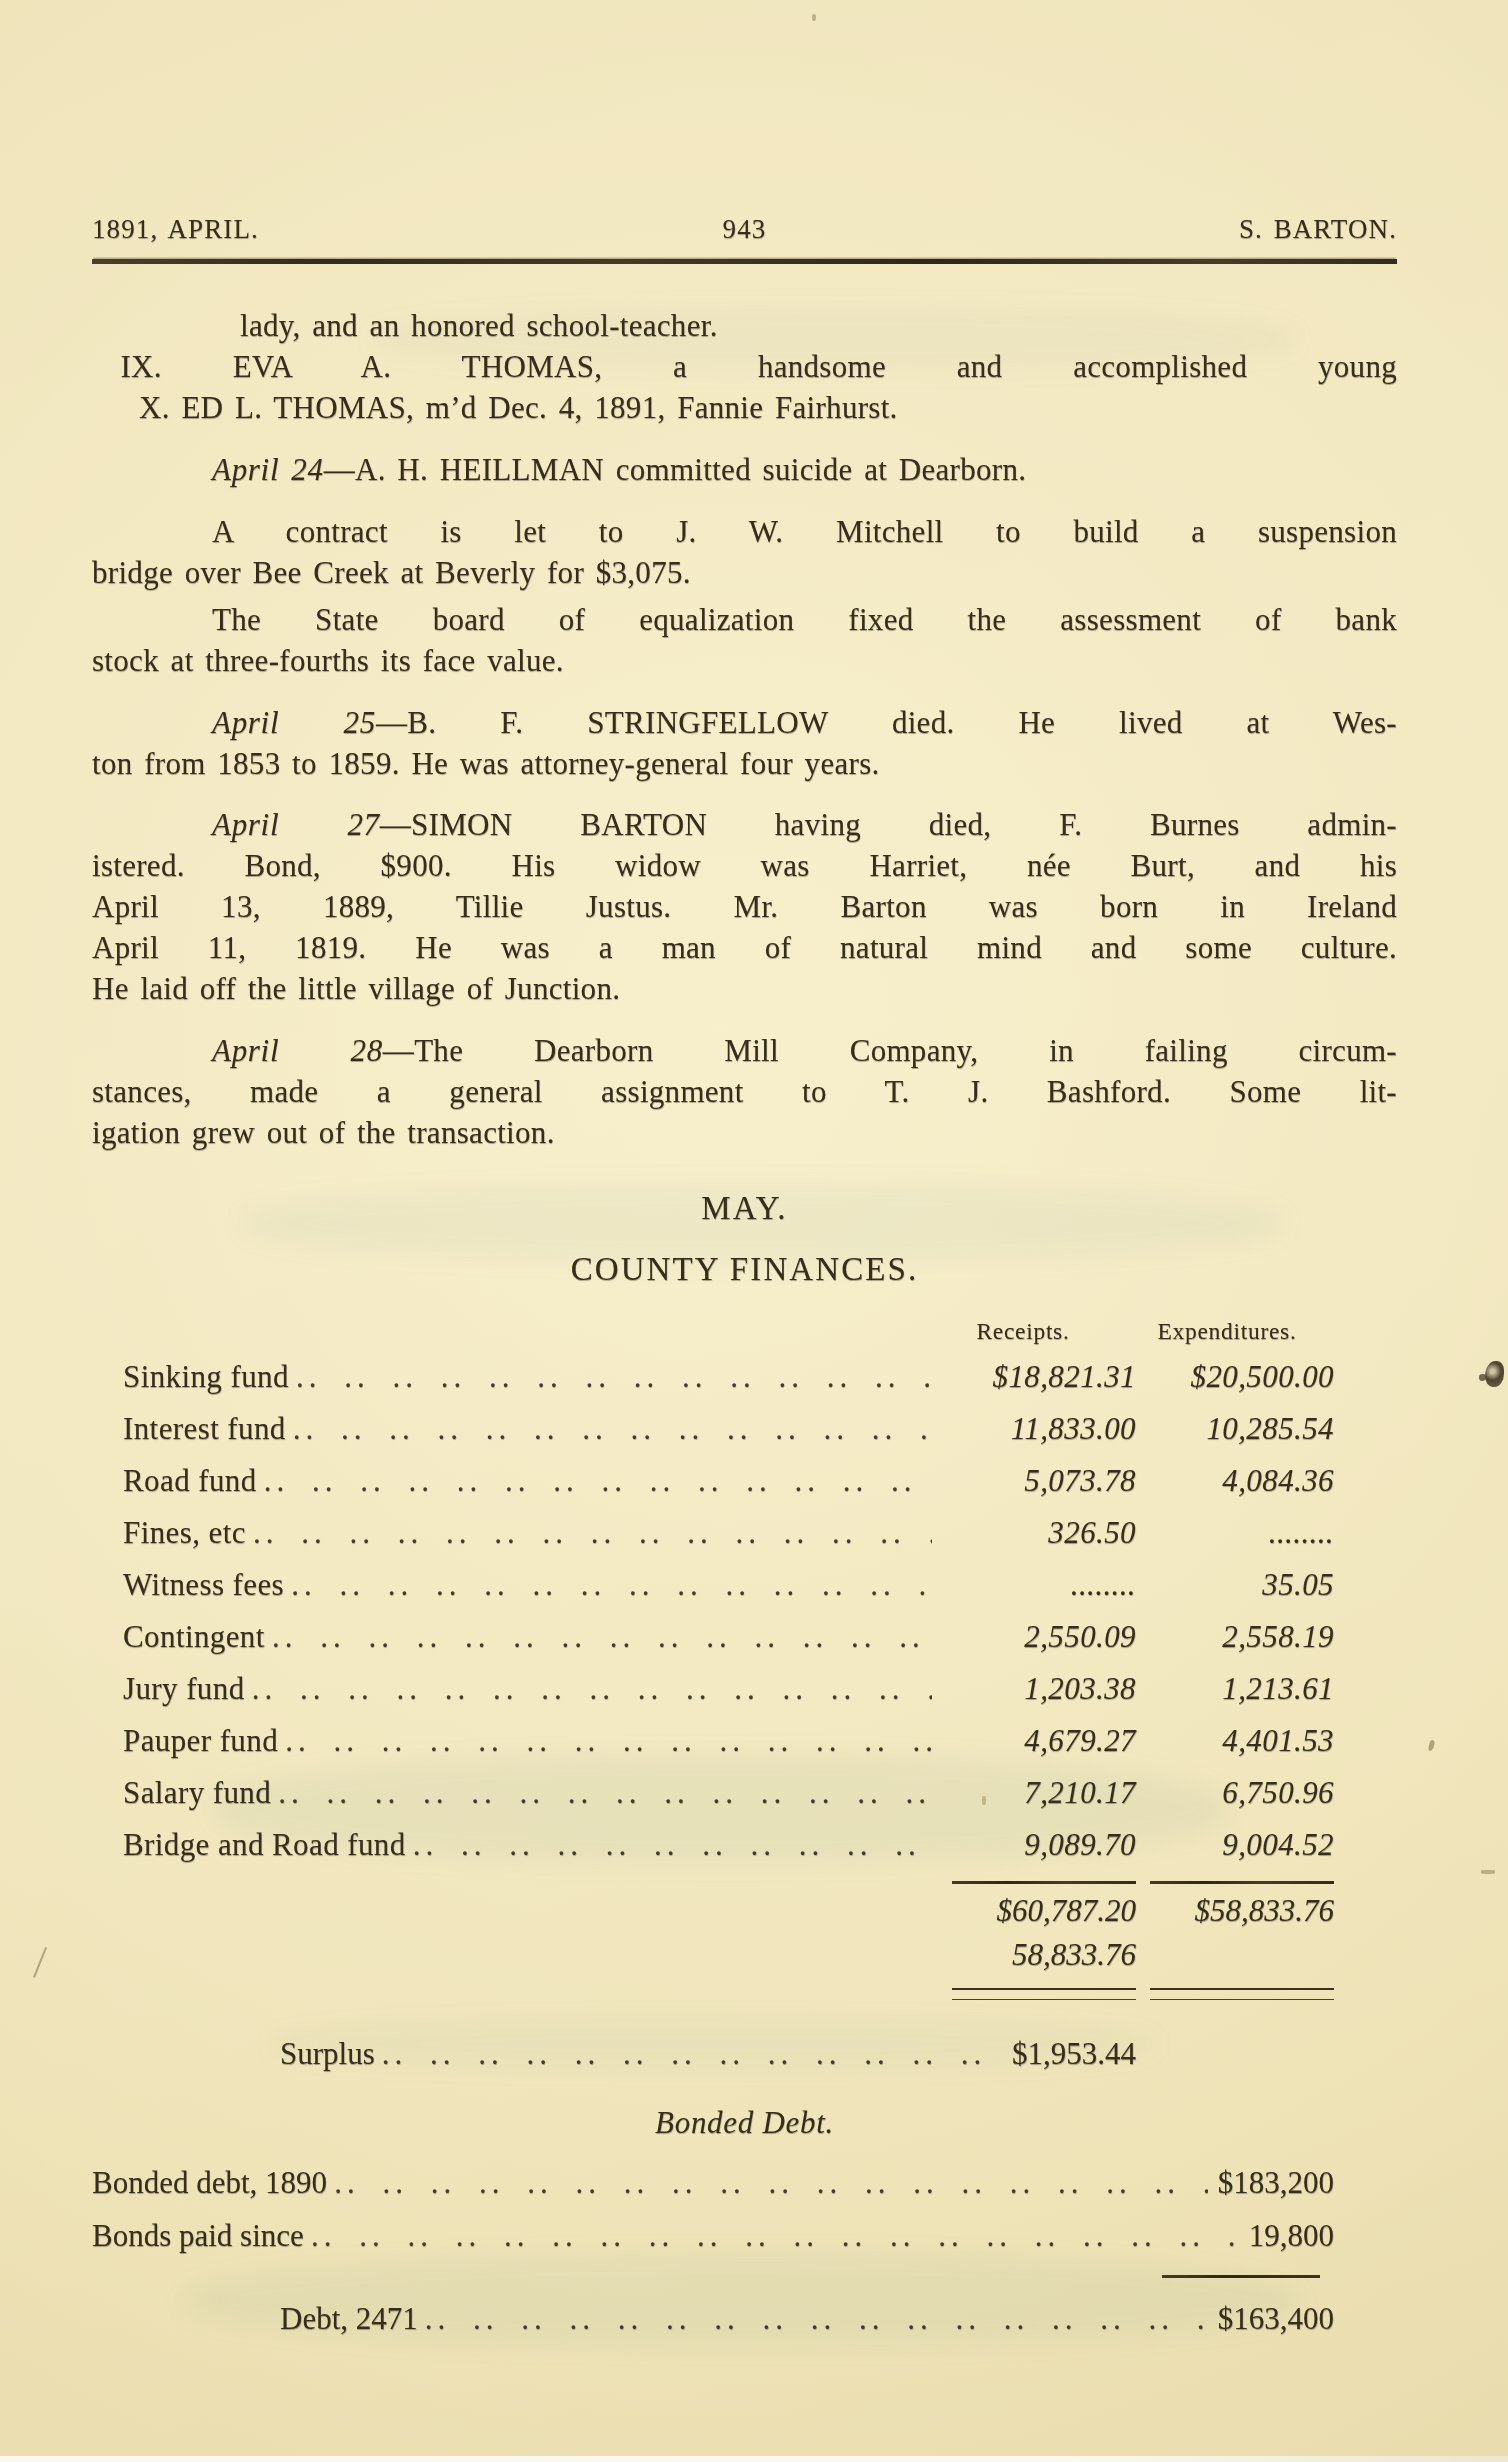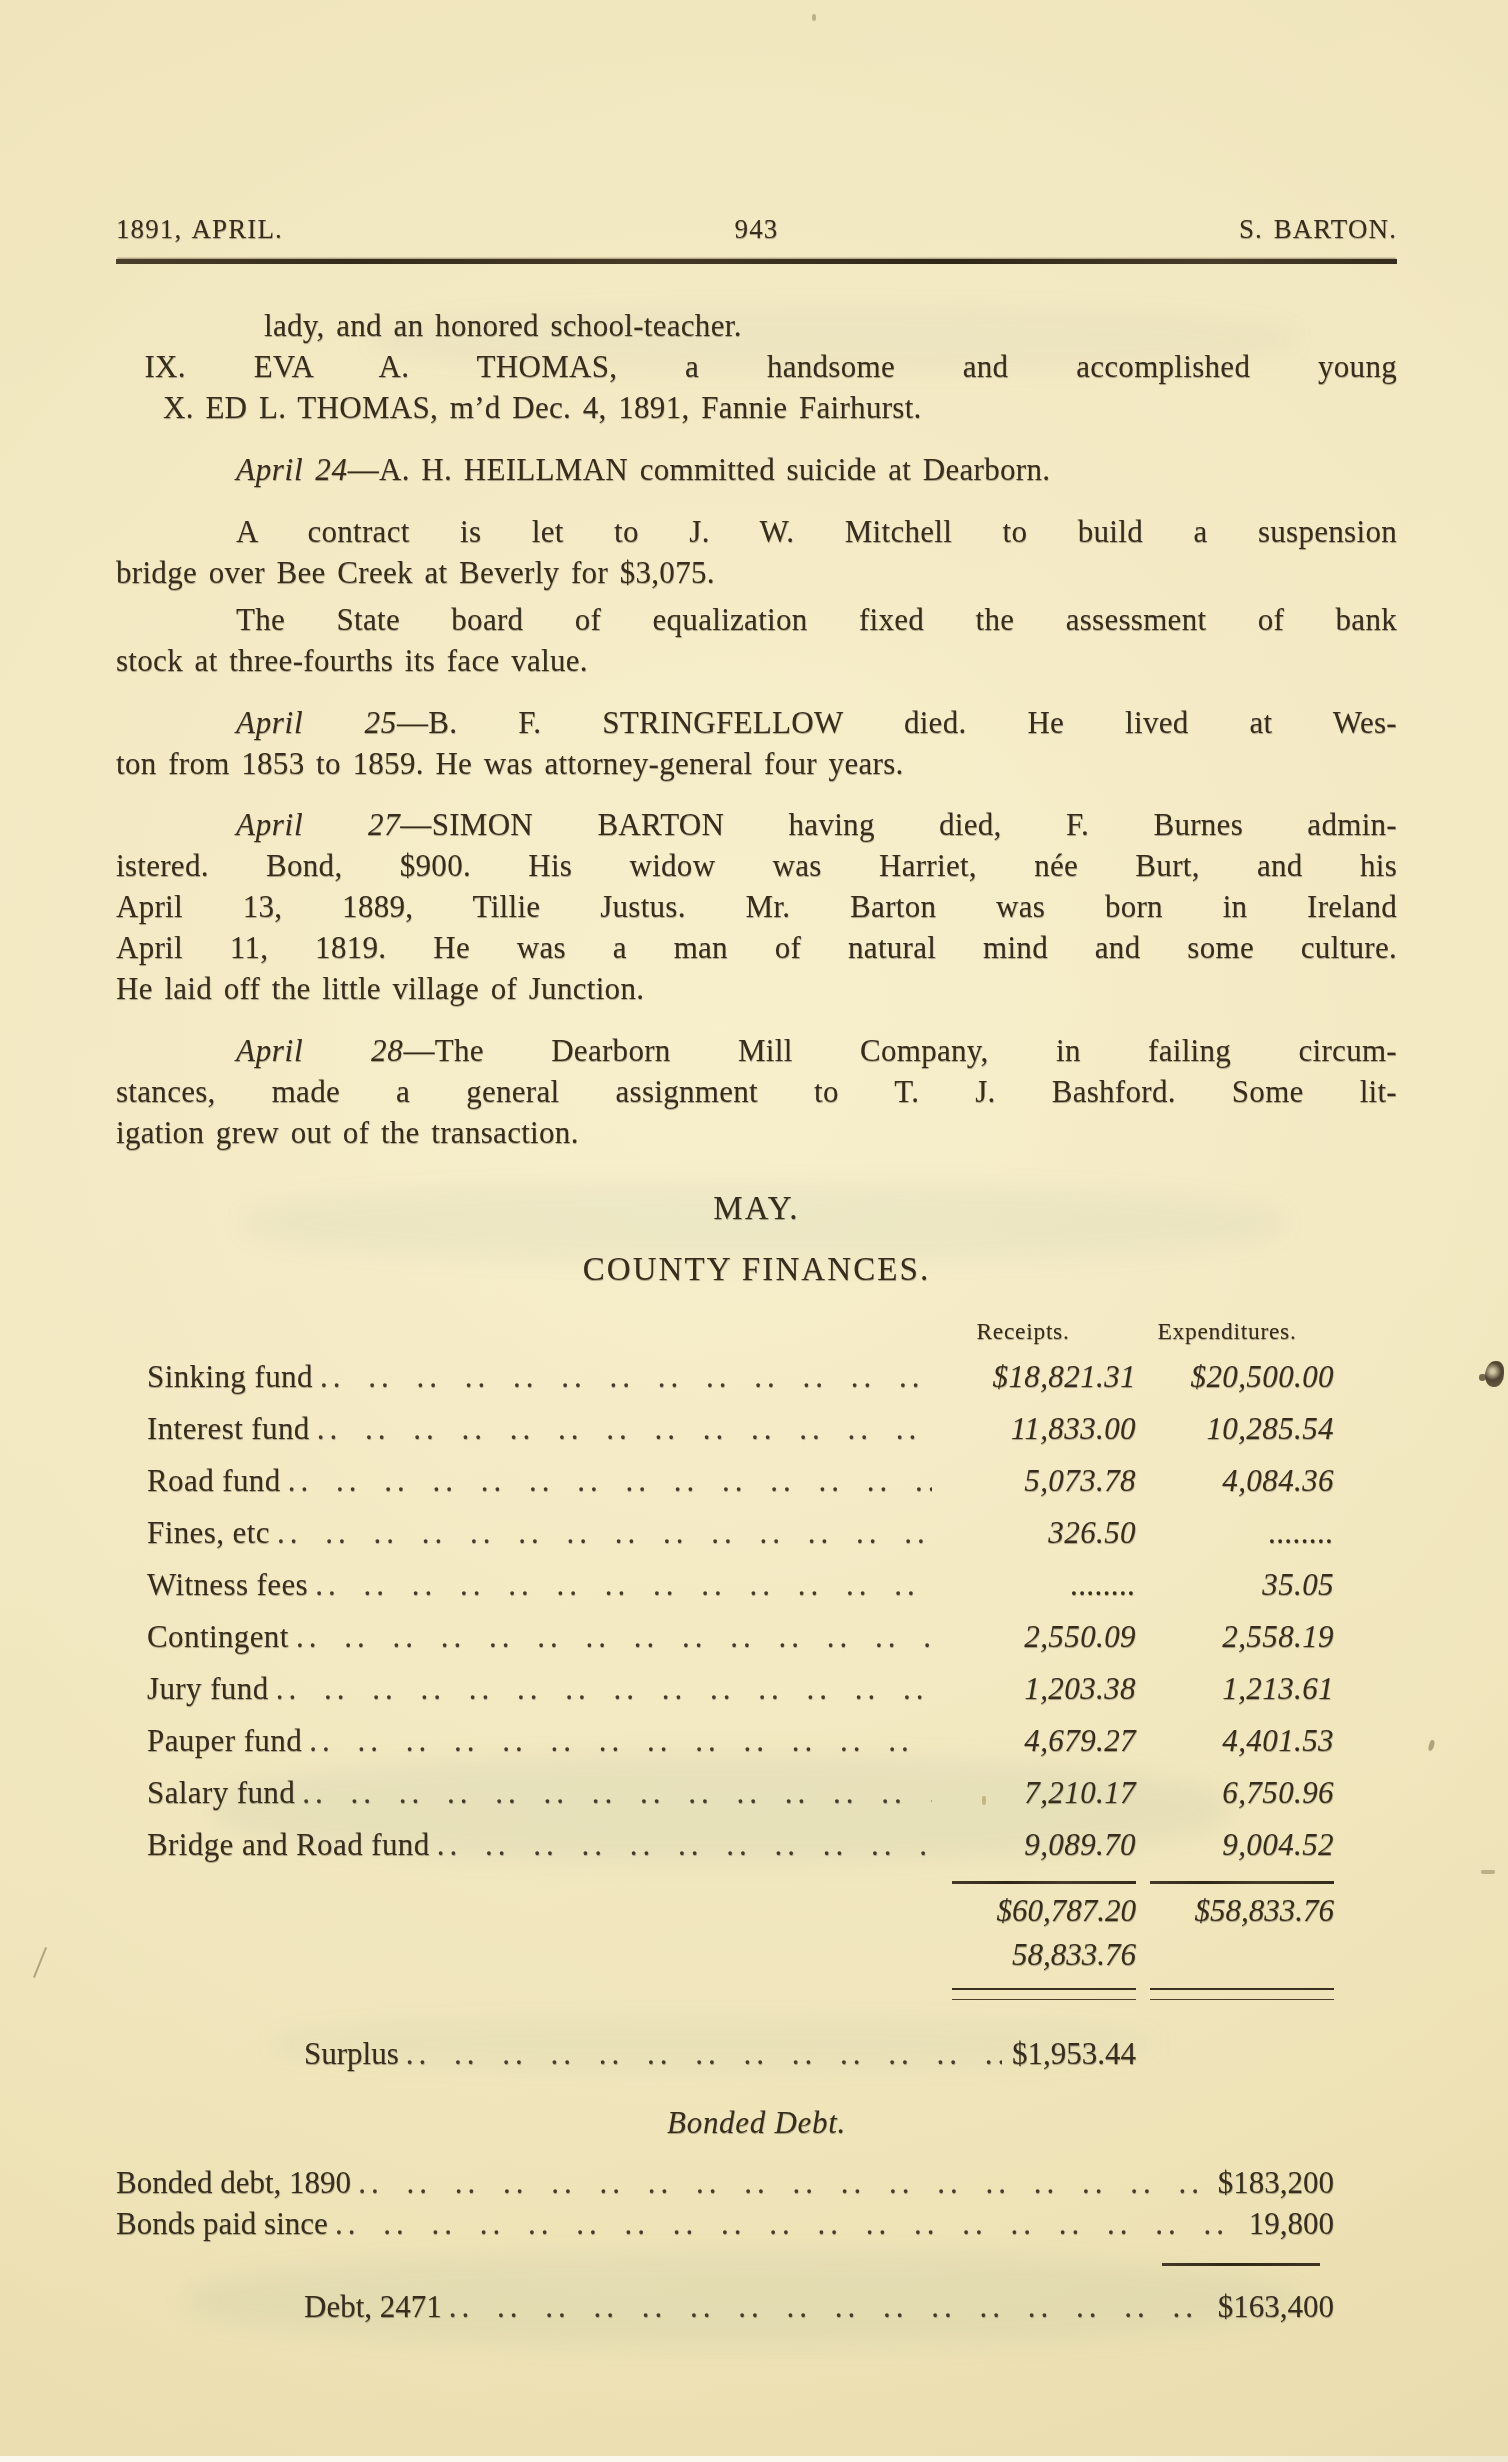--- a/index.html
+++ b/index.html
@@ -5,21 +5,21 @@
   html,body{margin:0;padding:0;background:#8a8070;}
   .page{
     position:relative; width:1509px; height:2462px; overflow:hidden;
     background:
       radial-gradient(ellipse 140% 90% at 48% 42%, rgba(248,240,206,.9) 0%, rgba(240,229,188,.6) 55%, rgba(226,212,162,.85) 100%),
       linear-gradient(160deg,#efe4bb 0%, #f2e8c3 40%, #eee2b4 75%, #e9dcab 100%);
     color:#362d1d;
     font-family:"Liberation Serif","DejaVu Serif",serif;
     text-shadow:0.4px 0.6px 0.7px rgba(46,36,20,.38);
   }
-  .inner{position:relative; padding:214px 112px 0 116px;}
+  .inner{position:relative; padding:214px 112px 0 92px;}
   
   .runhead{display:flex; align-items:baseline; font-size:27px; letter-spacing:1.1px; word-spacing:2.9px;}
   .runhead .hl{flex:1; text-align:left;}
   .runhead .hc{flex:1; text-align:center;}
   .runhead .hr{flex:1; text-align:right;}
   .head-rule{margin-top:14.3px; height:5px;
     background:linear-gradient(90deg,#4a3f2a 0%,#342b1a 18%,#453a26 40%,#2f2717 65%,#473c28 86%,#352c1b 100%);
     box-shadow:0 -2.9px 0 -1.4px rgba(74,63,42,.35);}
   
   .bodytext{margin-top:41px; font-size:31px; line-height:41px; word-spacing:3.6px; letter-spacing:0.3px;}
@@ -62,21 +62,21 @@
   .totrow{display:flex; justify-content:flex-end; padding-right:63px; font-size:31px; line-height:41px; margin-top:5.7px;}
   .carryrow{margin-top:3px;}
   .rulerow.bottom{margin-top:13px;}
   
   .surplusrow{display:flex; align-items:baseline; font-size:31px; line-height:40px; margin-top:34px;
     padding-left:188px; padding-right:261px;}
   .sval{white-space:nowrap; text-align:right;}
   
   .bd-head{margin-top:31px; text-align:center; font-style:italic; font-size:31px; letter-spacing:0.7px;}
   .bdrows{margin-top:21.4px; font-size:31px; line-height:41px;}
-  .bdrow{display:flex; align-items:baseline; padding-right:63px;}
+  .bdrow{display:flex; align-items:baseline; padding-right:63px;margin-top:12px;}
   .bdrow .tlabel{padding-left:0;}
   .bd-rulerow{display:flex; justify-content:flex-end; padding-right:77px; margin-top:18.5px;}
   .bd-rule{width:158px; height:3.6px; background:linear-gradient(90deg,#453a26,#2f2715 40%,#3c321f);}
   .debtrow{display:flex; align-items:baseline; font-size:31px; line-height:41px; margin-top:20px;
     padding-left:188px; padding-right:63px;}
   
   .ghost{position:absolute; pointer-events:none; border-radius:45%;
     background:rgba(125,150,135,.07); filter:blur(11.4px);}
   .g1{left:243px; top:1184px; width:1041px; height:78px;}
   .g2{left:214px; top:1755px; width:1013px; height:107px; background:rgba(120,150,130,.09);}

